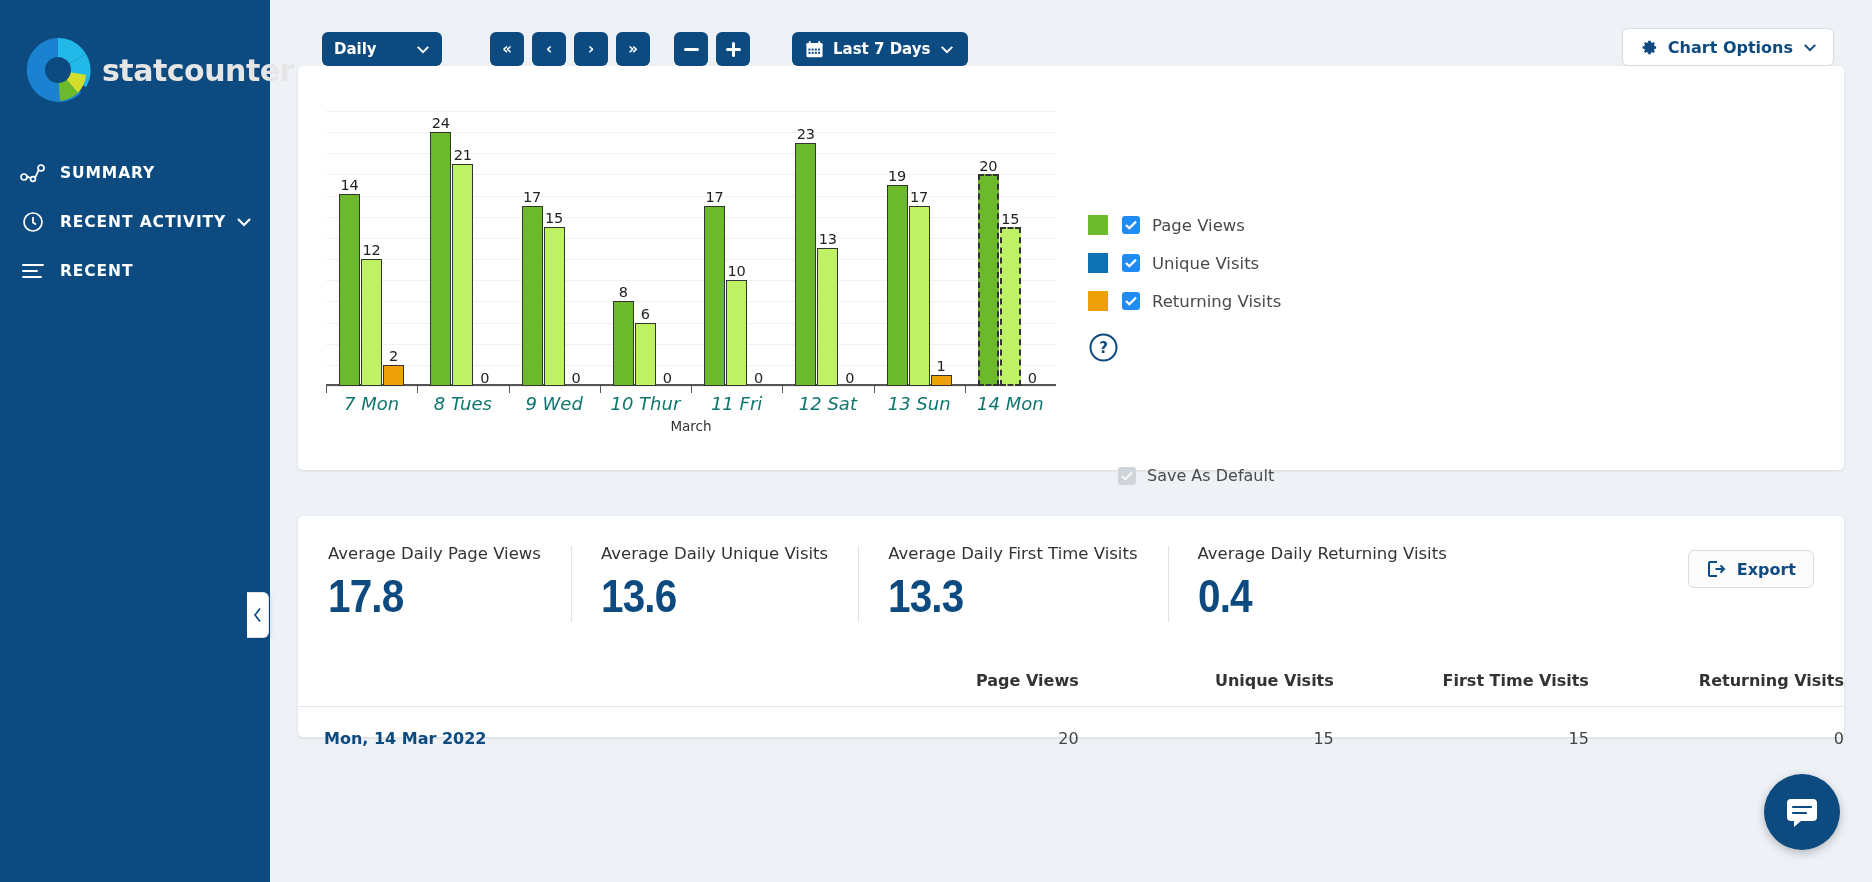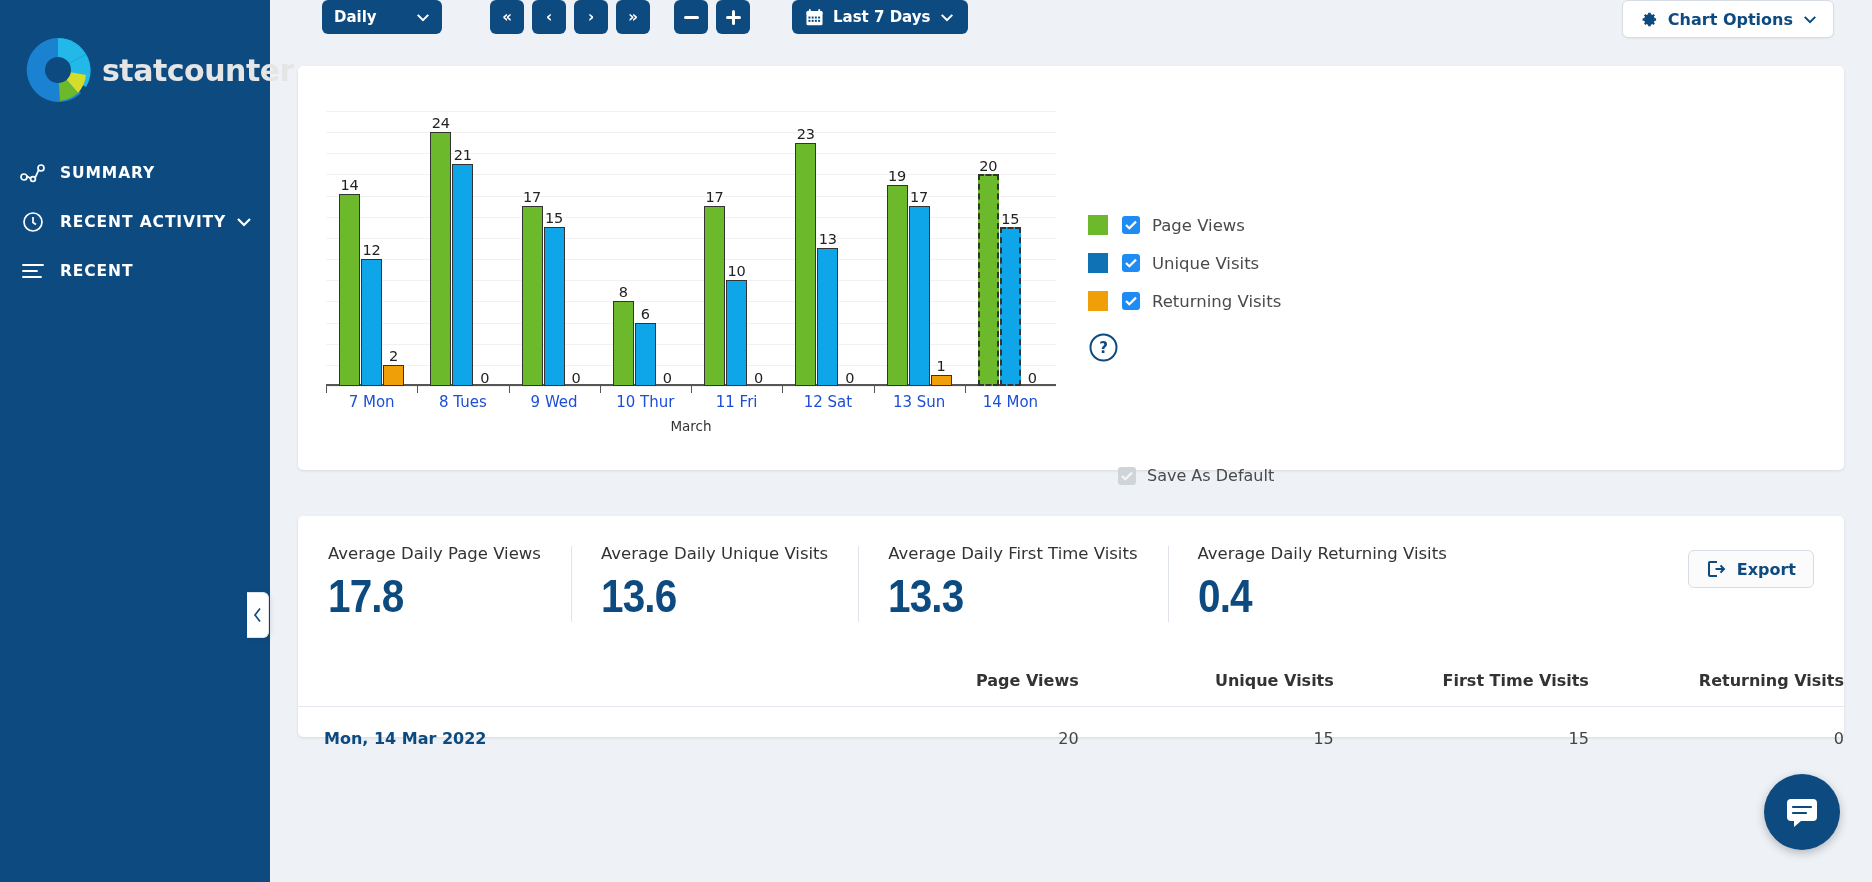--- a/index.html
+++ b/index.html
@@ -49,21 +49,21 @@
   }
 
   
   .main {
     flex: 1; height: 882px; background: #eef2f7;
     padding: 0 28px; position: relative; overflow: hidden;
   }
 
   
   .toolbar {
-    display: flex; align-items: flex-start; height: 66px;
+    display: flex; align-items: flex-end; height: 66px;
     padding-left: 24px; padding-right: 10px;
   }
   .btn-navy {
     background: #0c4a80; color: #fff; border: none;
     border-radius: 6px; cursor: pointer;
     font-family: inherit; display: flex; align-items: center; justify-content: center;
   }
   .select-daily {
     width: 120px; height: 34px; padding: 0 12px;
     justify-content: space-between; font-size: 15px; font-weight: 700;
@@ -100,35 +100,35 @@
   .gridline { position: absolute; left: 0; right: 0; height: 1px; background: #f1f1f1; }
   .axis-line { position: absolute; left: 0; right: 0; bottom: 0; height: 2px; background: #555; }
   .groups {
     position: absolute; left: 0; right: 0; bottom: 0; top: 0;
     display: flex;
   }
   .group { flex: 1; position: relative; display: flex; align-items: flex-end;
            justify-content: center; gap: 1px; }
   .bar { width: 21px; position: relative; border: 1px solid #333; }
   .bar.pv { background: #6cb92c; }
-  .bar.uv { background: #0ea5e9; }
+  .bar.uv { background: #bef264; }
   .bar.rv { background: #ef9f08; }
   .bar.partial { border-style: dashed; border-width: 2px; }
   .bar-label {
     position: absolute; bottom: 100%; left: 50%; transform: translateX(-50%);
     margin-bottom: 2px; font-size: 14.5px; color: #222; white-space: nowrap;
   }
   .bar.zero { border: none; background: none; width: 21px; }
   .bar.zero .bar-label { bottom: 0; margin-bottom: 0; }
   .tick { position: absolute; bottom: -7px; width: 1px; height: 7px; background: #555; }
   .xlabels {
     position: absolute; left: 28px; top: 327px; width: 730px;
     display: flex;
   }
-  .xlabel { flex: 1; text-align: center; font-size: 15px; color: #1d4ed8; }
+  .xlabel { flex: 1; text-align: center; font-size: 18px; color: #0f766e; font-style: italic; }
   .xaxis-title {
     position: absolute; left: 28px; top: 352px; width: 730px;
     text-align: center; font-size: 13.5px; color: #333;
   }
 
   
   .legend-col { position: absolute; left: 790px; top: 140px; }
   .legend-row { display: flex; align-items: center; height: 38px; cursor: pointer; }
   .legend-swatch { width: 20px; height: 20px; margin-right: 14px; }
   .legend-check {

